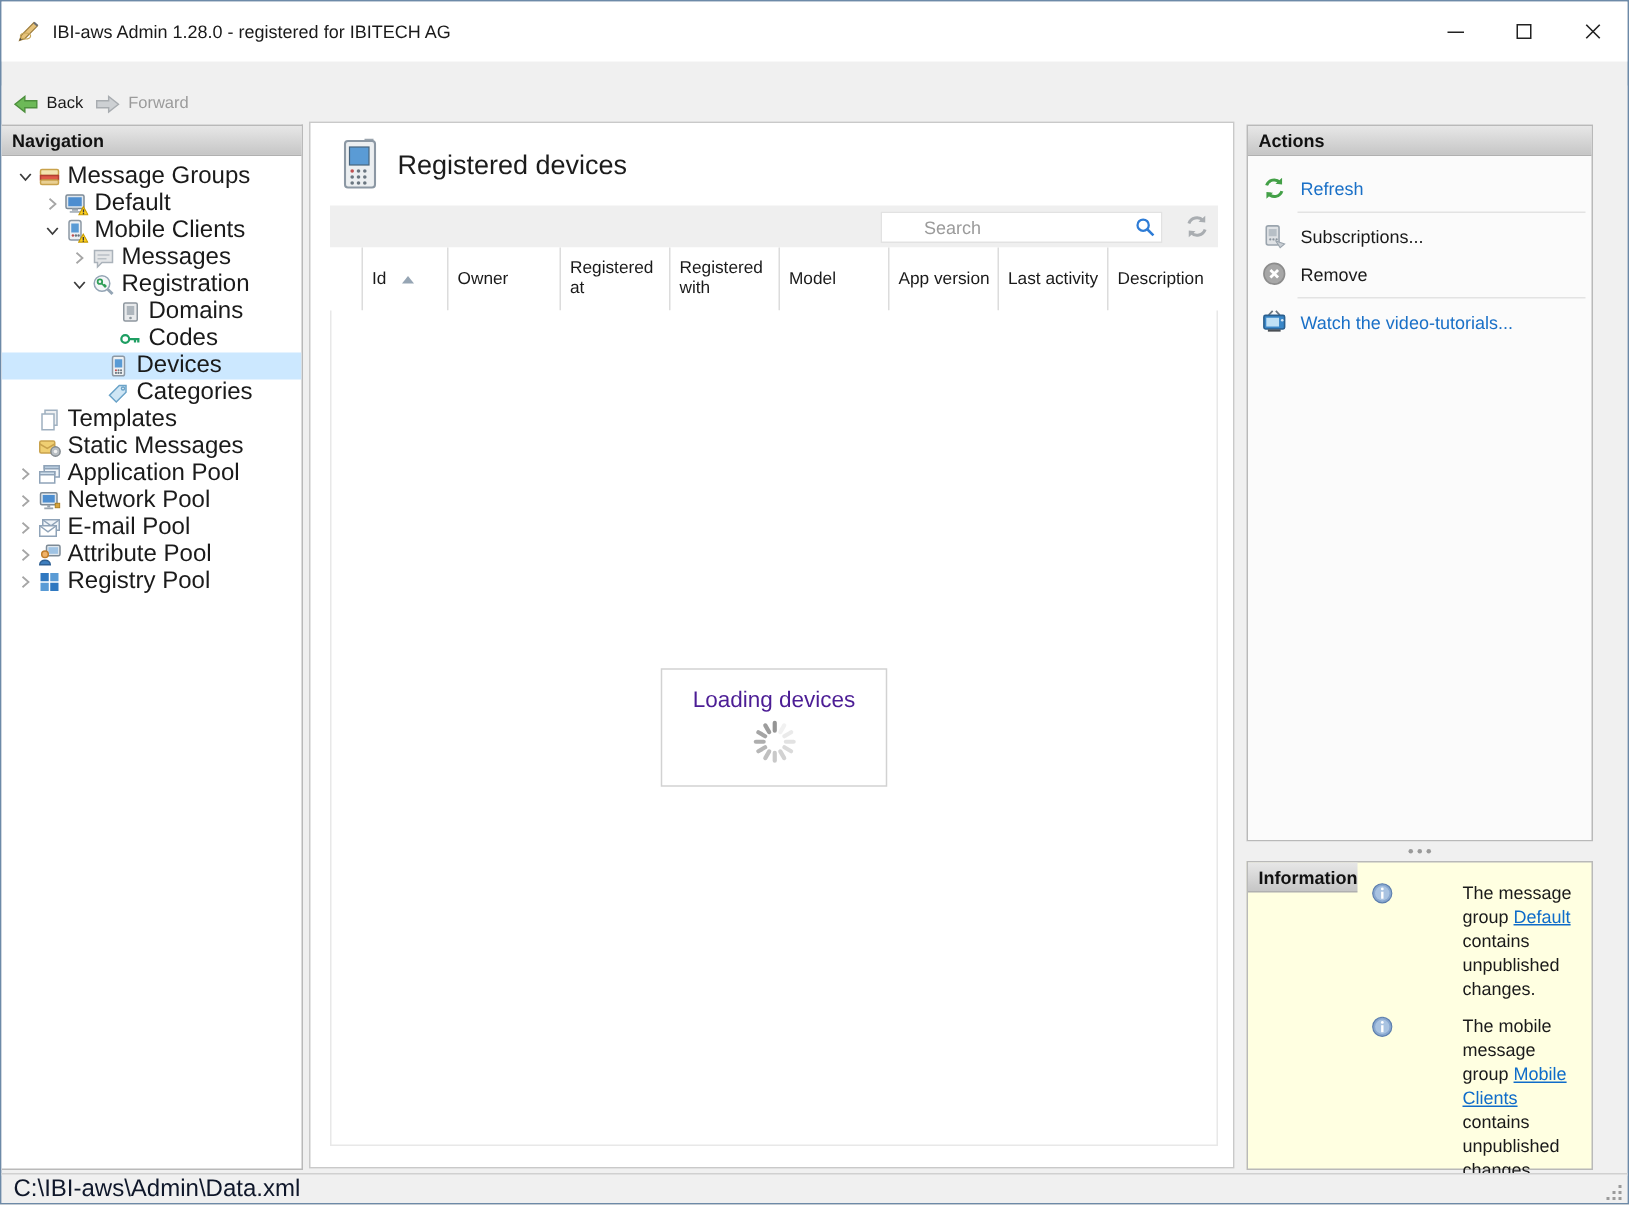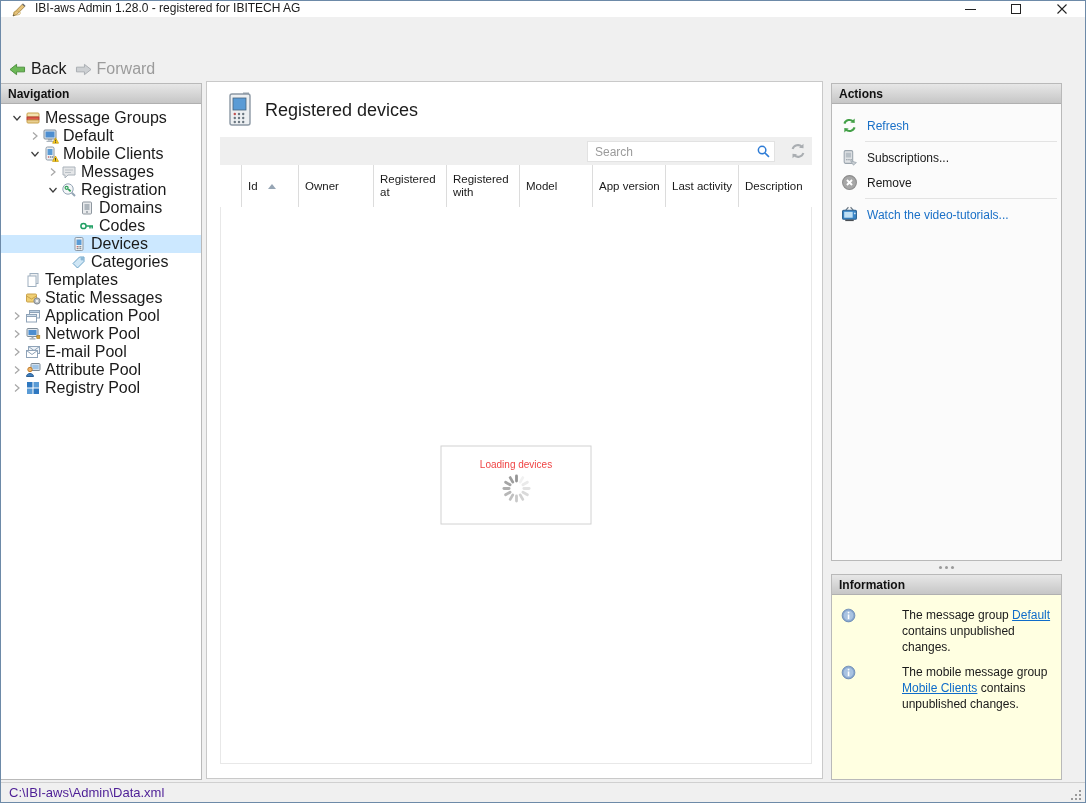--- a/index.html
+++ b/index.html
@@ -1,32 +1,32 @@
 <!DOCTYPE html>
 <html><head>
 <meta charset="utf-8">
 <style>
   html,body{margin:0;padding:0;background:#d4d4d4;font-family:"Liberation Sans","DejaVu Sans",sans-serif;}
   *{box-sizing:border-box;}
   .window{position:relative;width:1086px;height:803px;background:#f0f0f0;border:1px solid #6d8aa8;overflow:hidden;}
 
   
-  .titlebar{position:absolute;top:0;left:0;right:0;height:16px;background:#ffffff;display:flex;}
+  .titlebar{position:absolute;top:0;left:0;right:0;height:40px;background:#ffffff;display:flex;align-items:center;}
   .titlebar .appicon{margin-left:9px;width:18px;height:18px;flex:0 0 auto;}
   .titlebar .title{margin-left:7px;font-size:12px;color:#1a1a1a;white-space:nowrap;}
   .wincontrols{margin-left:auto;display:flex;align-items:center;height:100%;}
   .winbtn{width:46px;height:31px;display:flex;align-items:center;justify-content:center;cursor:default;}
   .glyph-min{display:block;width:11px;height:0;border-top:1px solid #222;}
   .glyph-max{display:block;width:10px;height:10px;border:1px solid #222;}
 
   
   .menubar{position:absolute;top:31px;left:0;right:0;height:25px;background:#f0f0f0;display:flex;align-items:center;border-bottom:1px solid #ececec;}
   .menuitem{padding:4px 10px;font-size:12px;color:#1a1a1a;margin-left:5px;}
   .toolbar{position:absolute;top:56px;left:0;right:0;height:24px;background:#f0f0f0;display:flex;align-items:center;}
-  .tbtn{display:flex;align-items:center;gap:5px;font-size:16px;margin-left:8px;color:#1a1a1a;}
+  .tbtn{display:flex;align-items:center;gap:5px;font-size:11px;margin-left:8px;color:#1a1a1a;}
   .tbtn.disabled{color:#9b9b9b;}
 
   
   .content{position:absolute;top:80px;left:0;right:0;height:703px;background:#f0f0f0;}
 
   .panel-header{height:20px;background:linear-gradient(#e7e7e7,#c6c6c6);border-bottom:1px solid #b0b0b0;font-size:12px;font-weight:bold;color:#111;padding:3px 0 0 7px;}
 
   
   .nav-panel{position:absolute;left:0;top:2px;width:201px;height:697px;background:#ffffff;border:1px solid #b9b9b9;border-left:none;display:flex;flex-direction:column;}
   .tree{flex:1;padding-top:5px;overflow:hidden;}
@@ -41,66 +41,66 @@
   .shift{padding-left:54px;}
   .tree-row.selected{background:#cce8ff;}
 
   
   .main-panel{position:absolute;left:205px;top:0;width:617px;height:698px;background:#ffffff;border:1px solid #c9c9c9;}
   .main-title-row{position:absolute;top:0;left:0;right:0;height:54px;}
   .main-title-row .bigicon{position:absolute;left:21px;top:10px;}
   .main-title-row .ptitle{position:absolute;left:58px;top:0;height:54px;line-height:56px;font-size:18px;color:#1c1c1c;}
   .main-toolbar{position:absolute;left:13px;width:592px;top:55px;height:28px;background:#efefef;}
   .searchwrap{position:absolute;right:37px;top:4px;width:188px;height:21px;background:#ffffff;border:1px solid #e2e2e2;display:flex;align-items:center;}
-  .searchwrap input{flex:1;border:none;outline:none;font-size:12px;color:#444;padding:0 4px 0 7px;background:transparent;font-family:inherit;min-width:0;}
+  .searchwrap input{flex:1;border:none;outline:none;font-size:12px;color:#444;padding:0 4px 0 7px;background:transparent;font-family:inherit;min-width:0;margin-left:21px;}
   .searchwrap input::placeholder{color:#9b9b9b;}
   .searchbtn{flex:0 0 22px;height:100%;display:flex;align-items:center;justify-content:center;}
   .tb-refresh{position:absolute;right:5px;top:5px;width:18px;height:18px;}
 
   .table-header{position:absolute;left:13px;width:592px;top:83px;height:42px;background:#ffffff;display:flex;}
   .th{border-right:1px solid #dcdcdc;font-size:11.5px;color:#1a1a1a;display:flex;align-items:center;padding:2px 2px 2px 6px;line-height:13px;}
   .th:last-child{border-right:none;}
   .th .sort-asc{width:0;height:0;border-left:4px solid transparent;border-right:4px solid transparent;border-bottom:5px solid #96a5b4;margin-left:10px;}
   .c0{flex:0 0 22px;padding-left:0;}
   .c1{flex:0 0 57px;}
   .c2{flex:0 0 75px;}
   .c3,.c4,.c5,.c6,.c7{flex:0 0 73px;}
   .c8{flex:1 1 auto;}
 
   .table-body{position:absolute;left:13px;width:592px;top:125px;bottom:14px;background:#ffffff;border:1px solid #e8e8e8;border-top:none;}
   .loading-box{position:absolute;left:50%;top:50%;transform:translate(-50%,-50%);width:151px;height:79px;background:#ffffff;border:1px solid #d2d2d2;text-align:center;}
-  .loading-box .ltext{margin-top:12px;font-size:10px;color:#ef4444;}
+  .loading-box .ltext{margin-top:12px;font-size:15px;color:#4c1d95;}
   .spinner{margin-top:2px;animation:spin 1s steps(12,end) infinite;transform-origin:50% 50%;}
   @keyframes spin{to{transform:rotate(360deg);}}
 
   
   .right-col{position:absolute;left:830px;top:2px;width:231px;height:697px;display:flex;flex-direction:column;}
   .actions-panel{flex:1;display:flex;flex-direction:column;border:1px solid #b9b9b9;background:#fbfbfb;min-height:0;}
   .actions-content{flex:1;padding-top:9px;}
   .action-item{display:flex;align-items:center;gap:9px;padding:4px 8px 4px 9px;font-size:12px;height:25px;}
   .action-item .aicon{width:17px;height:17px;flex:0 0 17px;}
   .action-item .aicon svg{display:block;width:17px;height:17px;}
   .action-link{color:#1a70c7;}
   .action-plain{color:#1a1a1a;}
   .action-sep{border-top:1px solid #e3e3e3;margin:3px 4px 3px 33px;}
 
   .splitter{height:13px;display:flex;align-items:center;justify-content:center;background:#f0f0f0;}
   .split-dots{width:3px;height:3px;border-radius:50%;background:#9a9a9a;box-shadow:-6px 0 0 #9a9a9a,6px 0 0 #9a9a9a;}
 
-  .info-panel{height:206px;display:flex;flex-direction:column;border:1px solid #b9b9b9;background:#ffffe1;}
+  .info-panel{height:206px;display:flex;flex-direction:row;border:1px solid #b9b9b9;background:#ffffe1;}
   .info-content{flex:1;padding:12px 8px 0 9px;}
   .info-item{display:flex;align-items:flex-start;margin-bottom:9px;gap:39px;}
   .info-item .iicon{flex:0 0 15px;width:15px;height:15px;margin-top:1px;}
   .info-item .iicon svg{display:block;width:15px;height:15px;}
   .info-text{margin:0 0 0 7px;font-size:12px;line-height:16px;color:#1a1a1a;}
   .ilink{color:#0f6cc9;text-decoration:underline;cursor:pointer;}
 
   
   .statusbar{position:absolute;left:0;right:0;bottom:0;height:20px;background:#f0f0f0;border-top:1px solid #d0d0d0;display:flex;align-items:center;}
-  .statuspath{font-size:13px;color:#4c1d95;margin-left:8px;flex:1;}
+  .statuspath{font-size:16px;color:#0f172a;margin-left:8px;flex:1;}
   .grip{margin-right:2px;margin-top:6px;}
 </style>
 </head>
 <body>
 
 <div class="window">
 
   <div class="titlebar">
     <span class="appicon">
       <svg viewBox="0 0 18 18" width="18" height="18">

